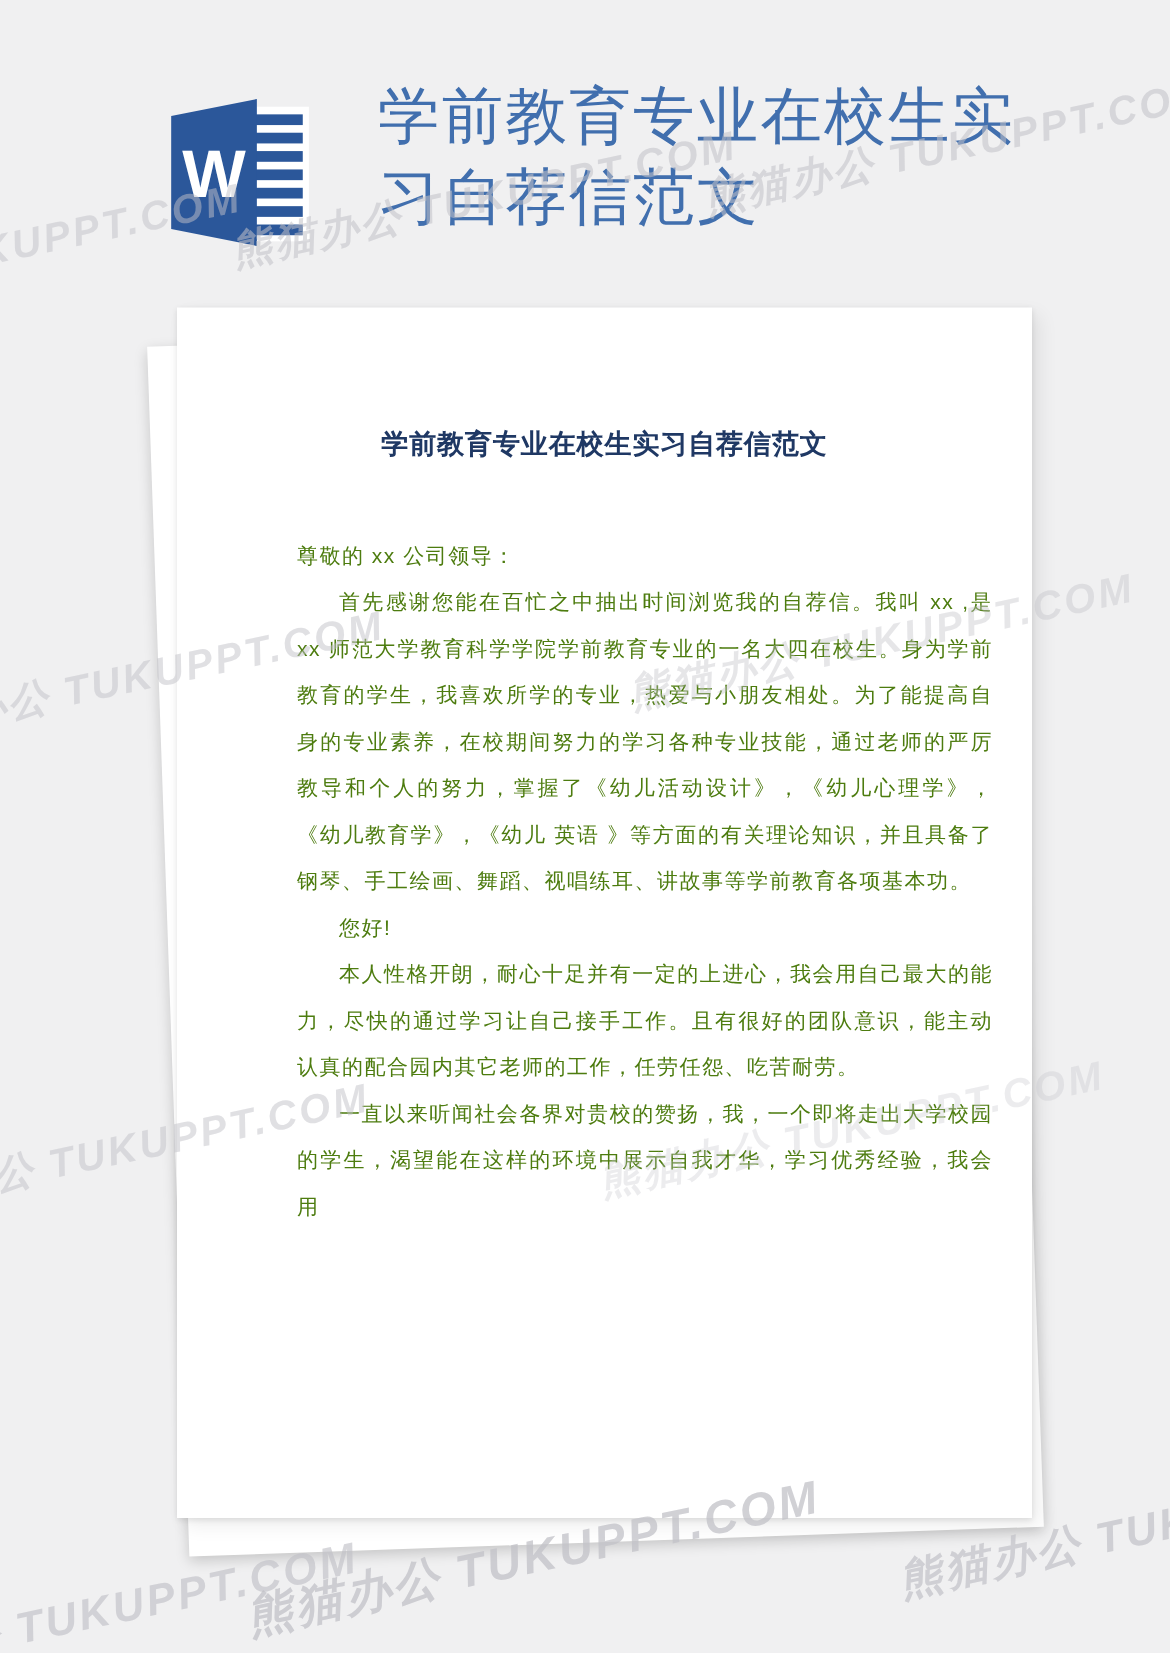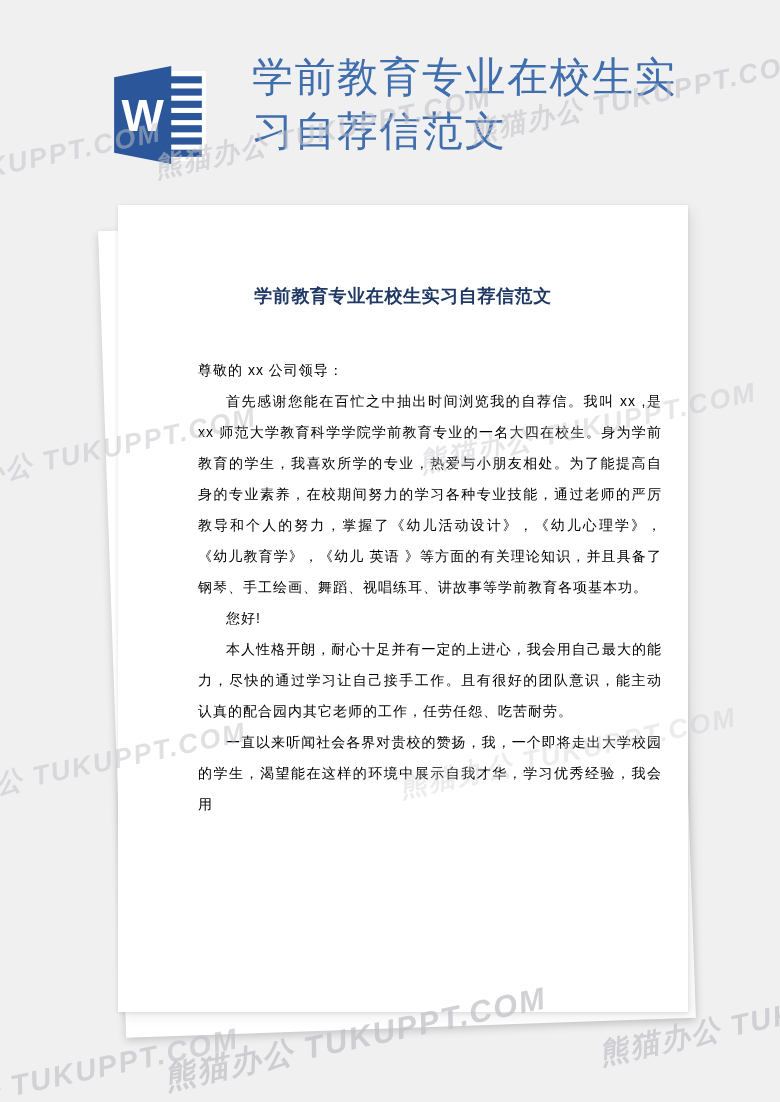--- a/index.html
+++ b/index.html
@@ -36,21 +36,21 @@
   }
   .doc-title{
     margin:0 -26px 44px -80px;
     text-align:center;
     font-size:18px;line-height:30px;letter-spacing:0.6px;
     font-weight:bold;color:#1f3864;
   }
   .letter-body p{
     margin:0;
     font-size:14px;line-height:31px;letter-spacing:1px;
-    color:#000000;
+    color:#4d7c0f;
     text-align:justify;
   }
   .letter-body p.indent{text-indent:2em;}
   
   .wm-layer{position:absolute;left:0;top:0;width:780px;height:1102px;z-index:5;pointer-events:none;}
   .wm{
     position:absolute;
     transform:rotate(-12deg);
     transform-origin:0 50%;
     white-space:nowrap;

